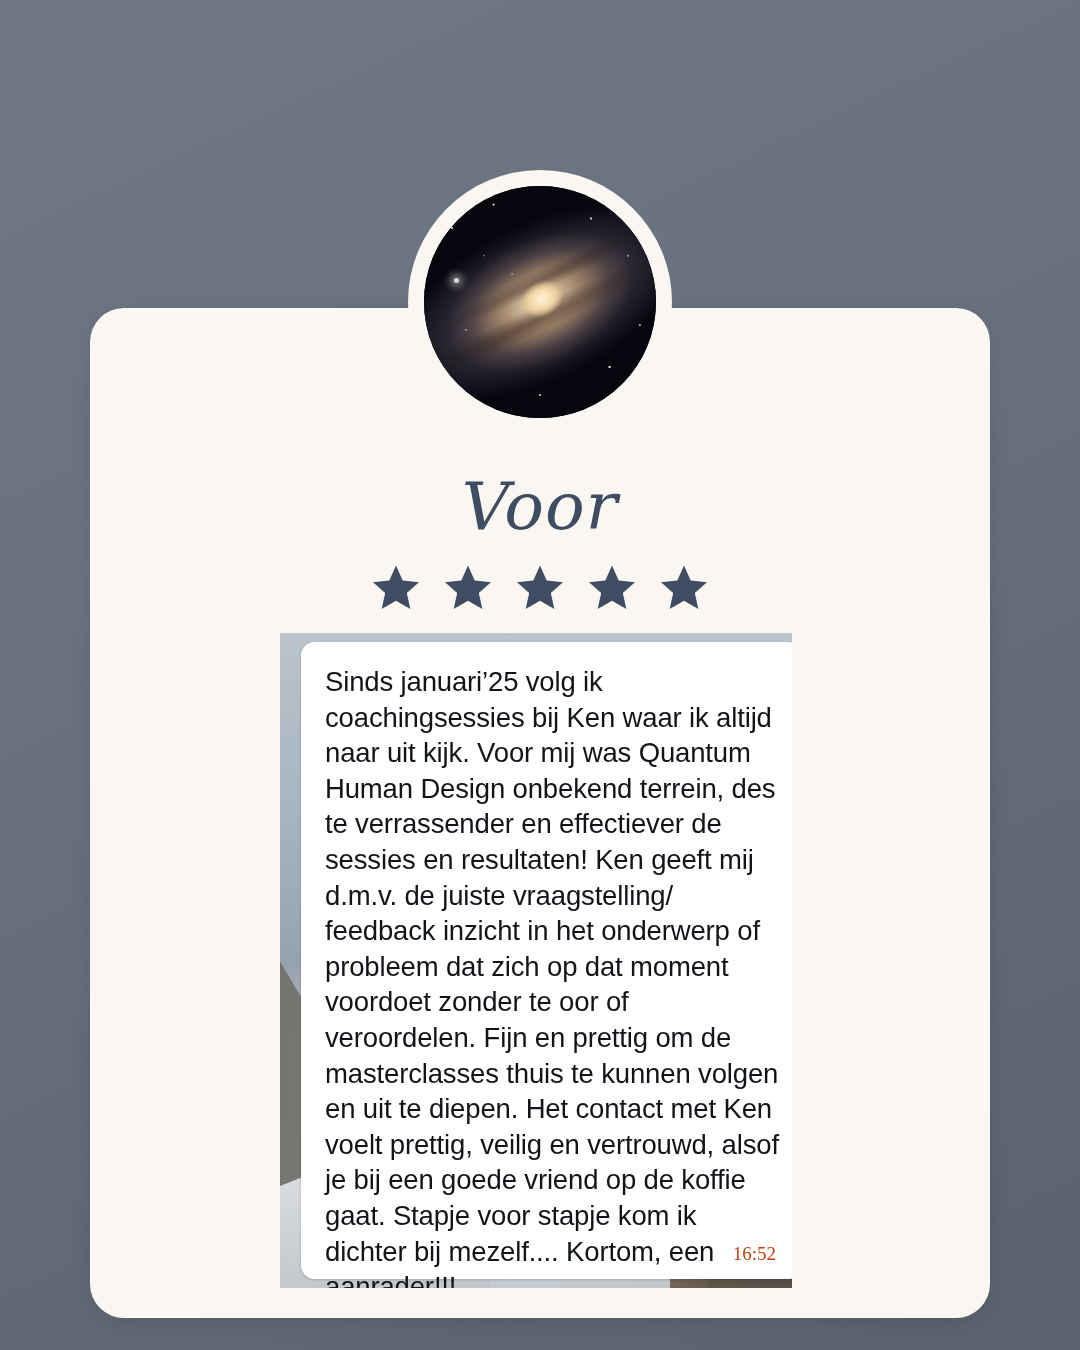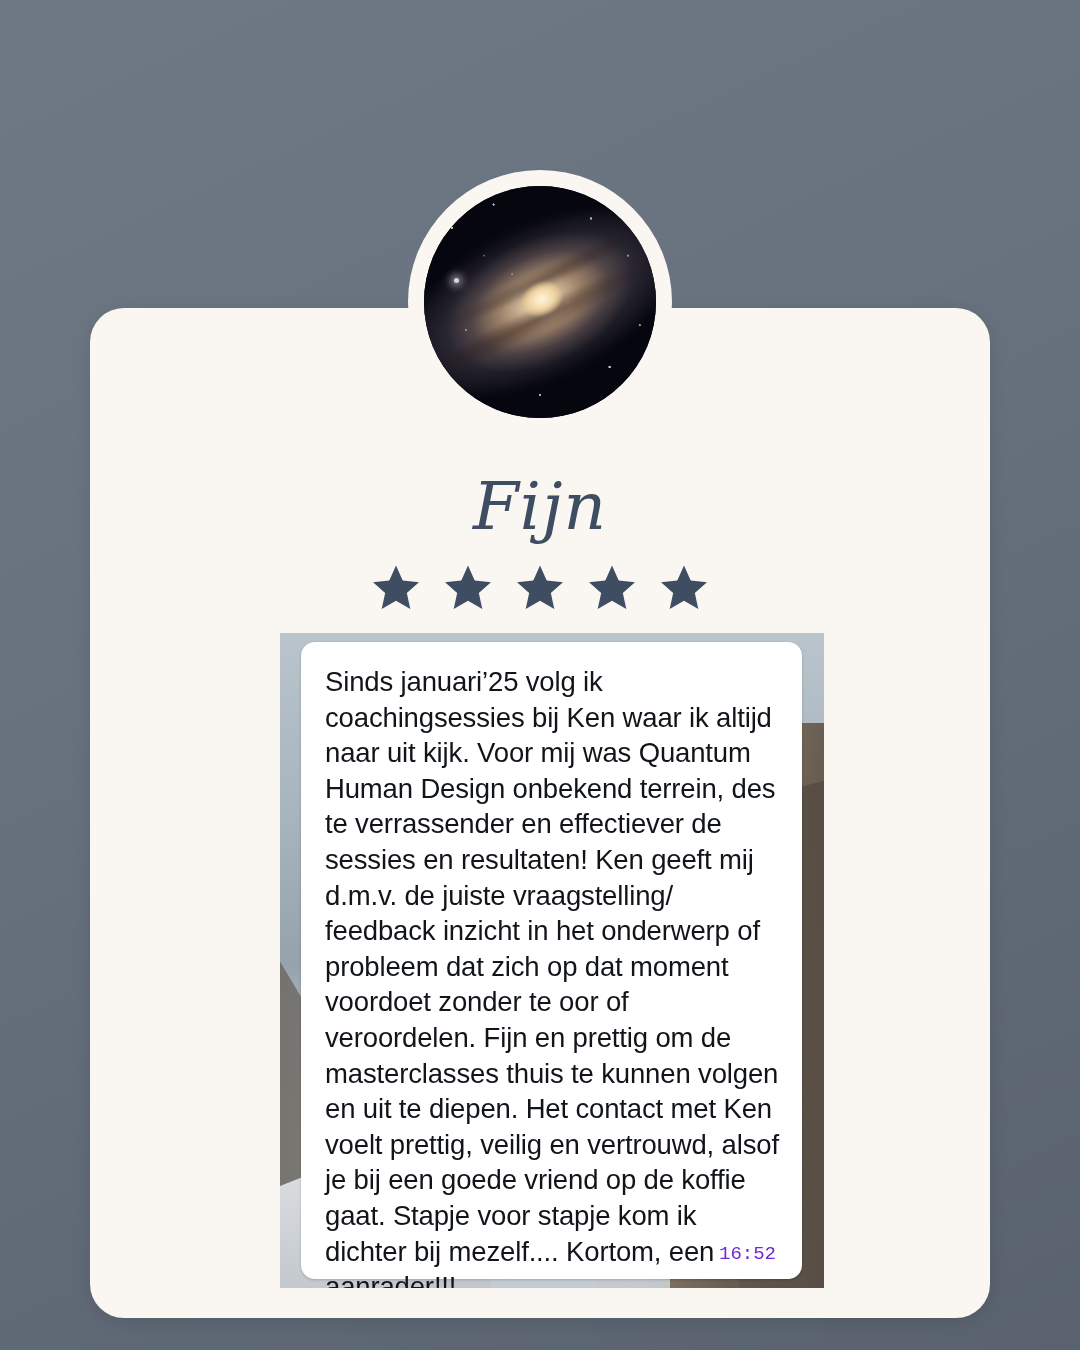--- a/index.html
+++ b/index.html
@@ -168,21 +168,20 @@
 
   
   .shot {
     position: absolute;
     left: 280px;
     top: 633px;
     width: 512px;
     height: 655px;
     overflow: hidden;
     background: #8b96a2;
-    padding-left: 32px;
   }
   .shot-bg {
     position: absolute;
     inset: 0;
     background:
       linear-gradient(180deg, #b9c4cc 0%, #a9b5bf 26%, #9aa6b0 45%, #8d98a2 62%, #7f8a93 100%);
   }
   .mountain-right {
     position: absolute;
     right: -30px;
@@ -245,44 +244,44 @@
     font-size: 27.5px;
     line-height: 35.6px;
     color: #11151a;
     letter-spacing: -0.15px;
     white-space: pre-wrap;
   }
   .bubble-time {
     position: absolute;
     right: 26px;
     bottom: 14px;
-    font-family: Liberation Mono, monospace;
+    font-family: Liberation Serif, serif;
     font-size: 19px;
-    color: #6d28d9;
+    color: #c2410c;
   }
 </style>
 </head>
 <body>
 
 <div id="canvas">
 
 
   <div class="card"></div>
 
   <div class="avatar-wrap">
     <div class="avatar">
       <div class="galaxy-stars"></div>
       <div class="galaxy-star-big"></div>
       <div class="galaxy-disc"></div>
       <div class="galaxy-dust"></div>
       <div class="galaxy-core"></div>
     </div>
   </div>
 
-  <div class="name">Fijn</div>
+  <div class="name">Voor</div>
 
   <div class="stars">
     <span class="star">
       <svg width="54" height="52" viewBox="0 0 24 24">
           <path fill="#3f4d63" d="M12 1.6l3.1 6.9 7.5.8-5.6 5 1.6 7.4L12 17.9 5.4 21.7 7 14.3l-5.6-5 7.5-.8z"></path>
         </svg>
     </span>
     <span class="star">
       <svg width="54" height="52" viewBox="0 0 24 24">
           <path fill="#3f4d63" d="M12 1.6l3.1 6.9 7.5.8-5.6 5 1.6 7.4L12 17.9 5.4 21.7 7 14.3l-5.6-5 7.5-.8z"></path>

